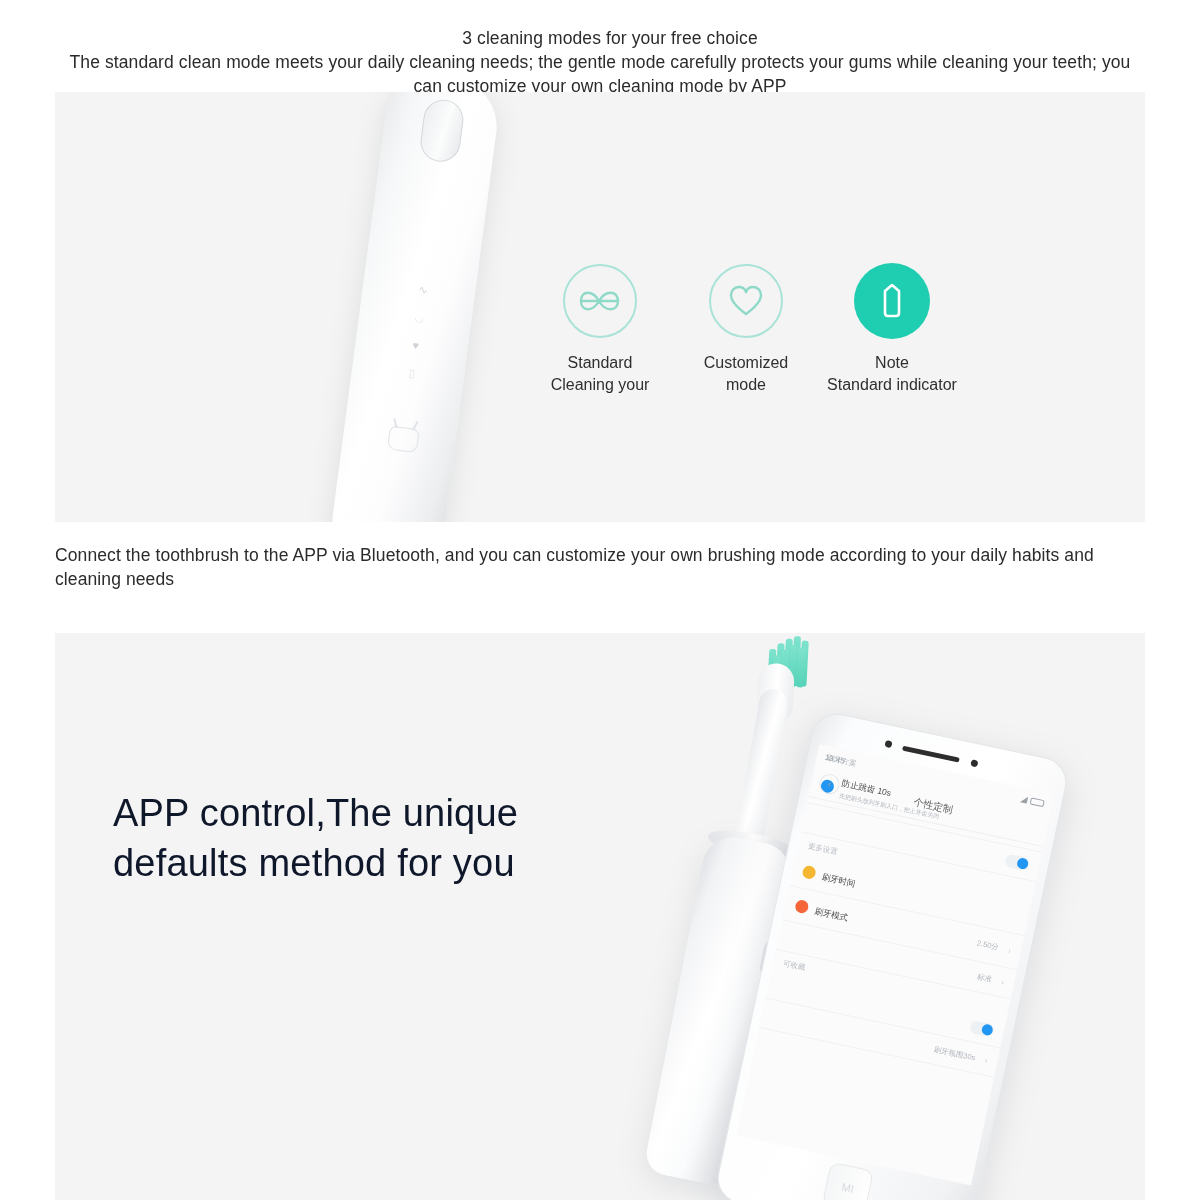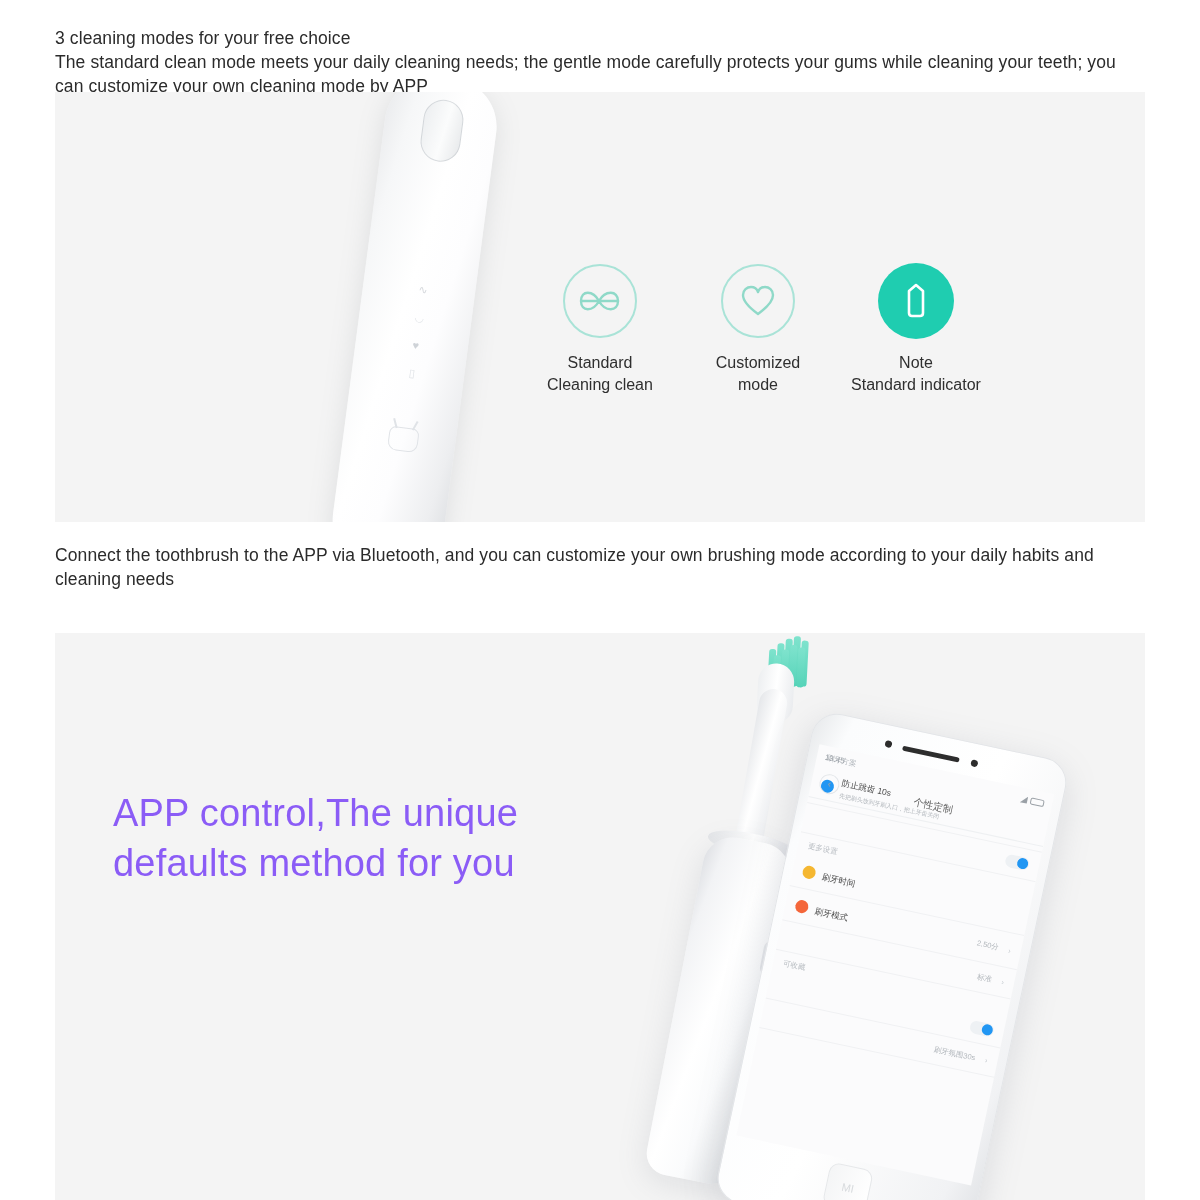--- a/index.html
+++ b/index.html
@@ -7,21 +7,21 @@
     width: 1200px; height: 1200px;
     background: #ffffff;
     font-family: "Liberation Sans", sans-serif;
     overflow: hidden;
   }
   .page { position: relative; width: 1200px; height: 1200px; background:#fff; }
 
   
   .textblock { position: absolute; left: 55px; color: #2b2b2b; }
   .tline { font-size: 17.5px; line-height: 24px; letter-spacing: .1px; white-space: nowrap; }
-  #tb1 { top: 26px; width: 1110px; }
+  #tb1 { top: 26px; width: 1110px; text-align: center; }
   #tb1 .tline.wrap { white-space: normal; width: 1090px; }
   #tb2 { top: 543px; width: 1100px; }
   #tb2 .tline.wrap { white-space: normal; width: 1070px; }
 
   
   .panel { position: absolute; background: #f4f4f4; overflow: hidden; }
   #panel1 { left: 55px; top: 92px; width: 1090px; height: 430px; }
   #panel2 { left: 55px; top: 633px; width: 1090px; height: 567px; }
 
   
@@ -49,33 +49,33 @@
     position: absolute; left: 50%; top: 352px; transform: translateX(-50%);
     width: 30px; height: 24px; border: 1.6px solid #e0e3e7; border-radius: 7px 7px 9px 9px;
   }
   .brush1 .logo:before, .brush1 .logo:after {
     content:""; position:absolute; top:-9px; width:2px; height:10px; background:#e0e3e7;
   }
   .brush1 .logo:before { left:3px; transform: rotate(-22deg); }
   .brush1 .logo:after  { right:3px; transform: rotate(22deg); }
 
   
-  .modes { position: absolute; left: 472px; top: 172px; display: flex; gap: 12px; }
+  .modes { position: absolute; left: 472px; top: 172px; display: flex; gap: 0; }
   .mode { width: 146px; text-align: center; }
   .mode .circ {
     width: 74px; height: 74px; margin: 0 auto 14px auto; border-radius: 50%;
     border: 2.5px solid #a9e3d7; display: flex; align-items: center; justify-content: center;
     background: transparent;
   }
   .mode.filled .circ { border-color: transparent; background: #1fcdb0; box-shadow: 0 0 0 1px #1fcdb0; }
   .mode .lbl { font-size: 16px; line-height: 22px; color: #2f2f2f; }
 
   
   .headline { position: absolute; left: 58px; top: 155px; font-size: 38px; line-height: 50px;
-              color: #8b5cf6; font-weight: 400; letter-spacing: .2px; }
+              color: #0f172a; font-weight: 400; letter-spacing: .2px; }
   .bodycopy { position: absolute; left: 58px; top: 288px; width: 520px;
               font-size: 17px; line-height: 41px; color: #3a3a3a; }
   .note { position: absolute; left: 58px; top: 479px; width: 530px;
           font-size: 15px; line-height: 24px; color: #3a3a3a; }
 
   
   .brush2 { position: absolute; left: 525px; top: -12px; width: 230px; height: 560px;
             transform: rotate(11deg); transform-origin: 50% 100%; }
   .brush2 .neck {
     position: absolute; left: 88px; top: 62px; width: 28px; height: 200px;
@@ -193,21 +193,21 @@
     <div class="modes">
 
       <div class="mode">
         <div class="circ">
           <svg width="44" height="30" viewBox="0 0 44 30" aria-hidden="true">
             <path d="M3 15 C3 4, 15 4, 21 15 C27 26, 40 26, 40 15 C40 4, 27 4, 21 15 C15 26, 3 26, 3 15 Z" fill="none" stroke="#8fd9c8" stroke-width="2.4" stroke-linecap="round"></path>
             <line x1="4" y1="15" x2="40" y2="15" stroke="#8fd9c8" stroke-width="2.4" stroke-linecap="round"></line>
           </svg>
         </div>
         <div class="lbl">Standard</div>
-        <div class="lbl">Cleaning clean</div>
+        <div class="lbl">Cleaning your</div>
       </div>
 
 
       <div class="mode">
         <div class="circ">
           <svg width="34" height="32" viewBox="0 0 34 32" aria-hidden="true">
             <path d="M17 29 C6 21, 2 15, 2 10 C2 5, 6 2, 10 2 C13 2, 16 4, 17 7 C18 4, 21 2, 24 2 C28 2, 32 5, 32 10 C32 15, 28 21, 17 29 Z" fill="none" stroke="#8fd9c8" stroke-width="2.4" stroke-linejoin="round"></path>
           </svg>
         </div>
         <div class="lbl">Customized</div>

